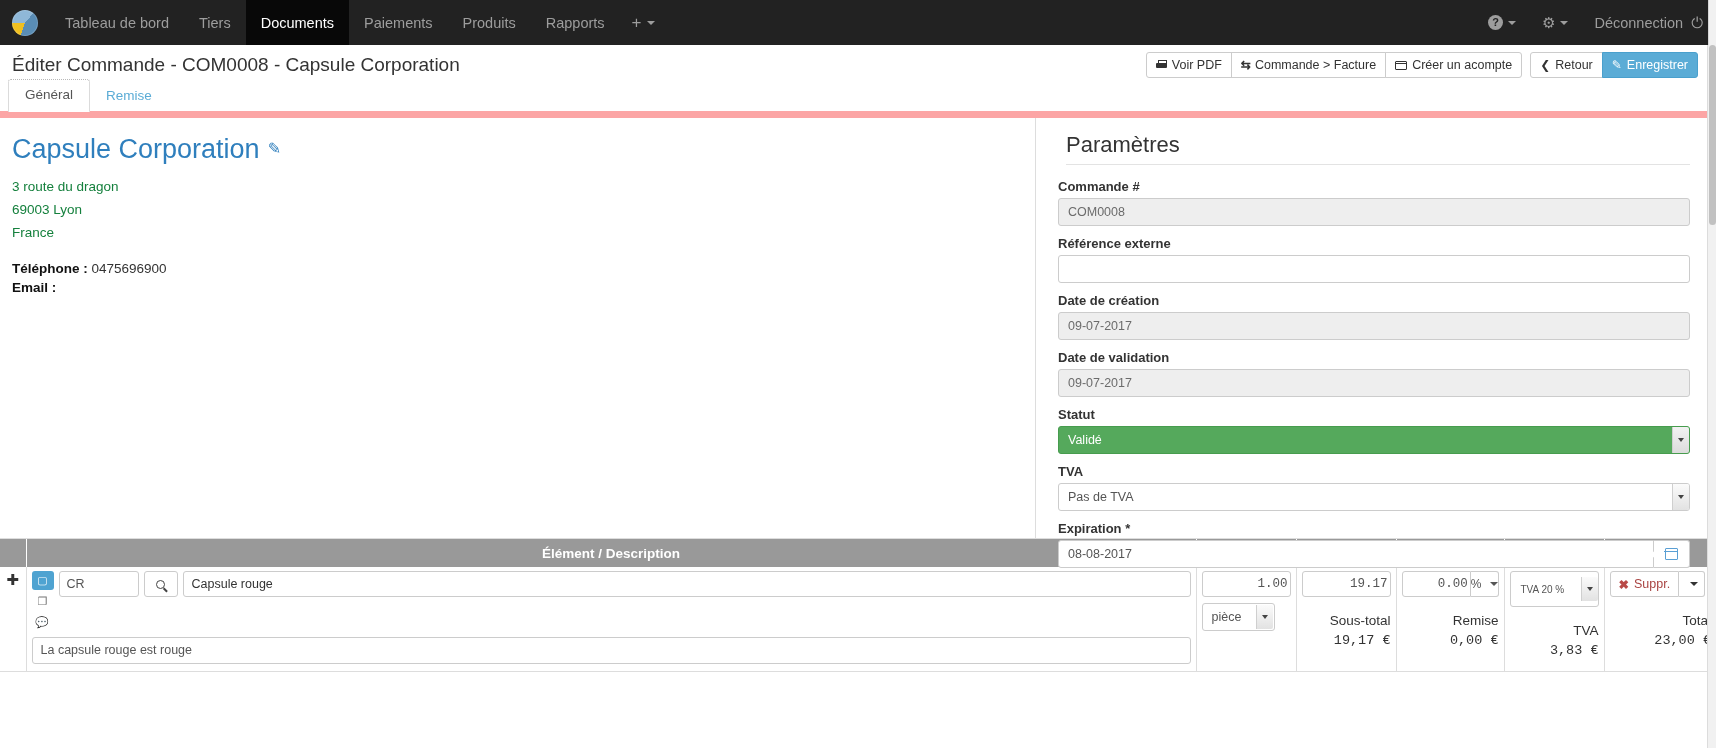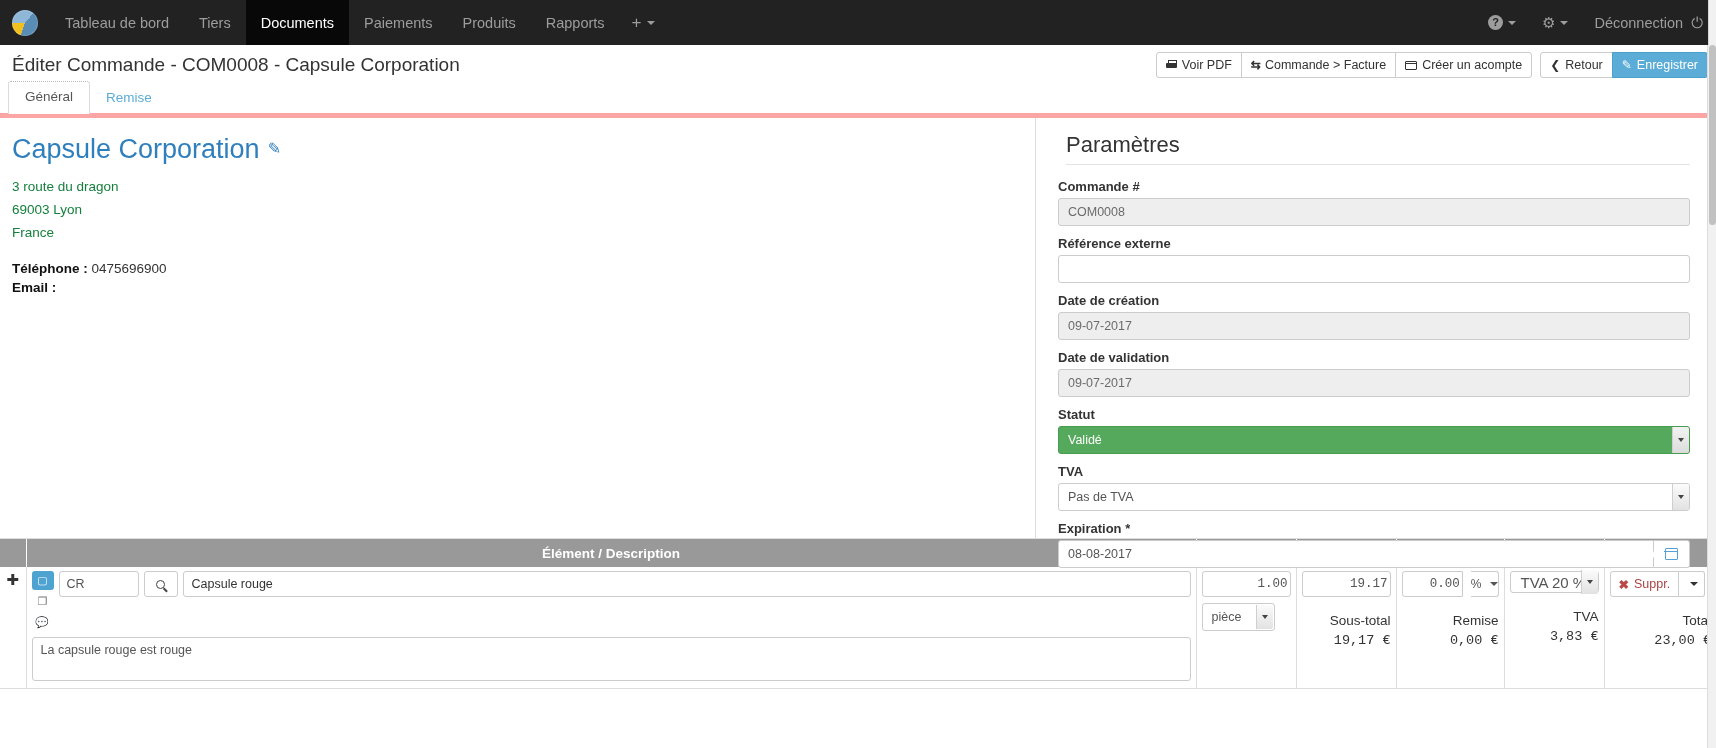--- a/index.html
+++ b/index.html
@@ -73,21 +73,21 @@
     display: flex; align-items: center;
     padding: 0 8px 0 12px;
     background: #fff;
   }
   .page-title {
     font-size: 19px;
     color: #333;
     font-weight: normal;
     white-space: nowrap;
   }
-  .toolbar { margin-left: auto; display: flex; align-items: center; }
+  .toolbar { margin-left: auto; display: flex; align-items: center; padding-right: 10px; }
   .btn-group { display: flex; }
   .btn {
     height: 26px;
     display: inline-flex; align-items: center;
     padding: 0 9px;
     font-size: 12.5px;
     color: #333;
     background: #fff;
     border: 1px solid #cccccc;
     cursor: pointer;
@@ -111,21 +111,21 @@
   .ic-print:before{content:"";position:absolute;left:2px;top:0;width:7px;height:3px;border:1px solid #333;border-bottom:none;}
   .ic-print:after{content:"";position:absolute;left:0;top:3px;width:11px;height:5px;background:#333;border-radius:1px;}
   .ic-swap { font-size:12px; font-weight:bold; letter-spacing:-1px;}
   .ic-card { width:12px;height:9px;border:1.5px solid #333;border-radius:1px;display:inline-block;position:relative;}
   .ic-card:before{content:"";position:absolute;left:0;top:1px;width:100%;height:1.5px;background:#333;}
   .ic-pencil { font-size: 11px; }
 
   
   .tabs {
     display: flex; align-items: flex-end;
-    border-bottom: 5px solid #fca5a5;
+    border-bottom: 7px solid #fca5a5;
     padding-left: 8px;
     height: 33px;
     background: #fff;
   }
   .tab {
     padding: 6px 16px 6px 16px;
     font-size: 13.5px;
     color: #5bacd6;
     cursor: pointer;
     line-height: 1.4;
@@ -271,42 +271,42 @@
     background:#fff; display:flex; align-items:center; justify-content:center; cursor:pointer;
   }
   .ic-search { display:inline-block; width:9px;height:9px;border:1.6px solid #444;border-radius:50%;position:relative;}
   .ic-search:after{content:"";position:absolute;right:-4px;bottom:-3px;width:5px;height:1.6px;background:#444;transform:rotate(45deg);}
   .desc-input {
     flex: 1 1 auto; height: 26px; border:1px solid #cccccc; border-radius:3px;
     padding: 0 8px; font-size:12.5px; color:#333; font-family:"Liberation Sans",sans-serif;
     font-weight: normal; min-width: 0;
   }
   .desc-area {
-    margin-top: 5px; width: 100%; height: 44px;
+    margin-top: 5px; width: 100%; height: 27px;
     border:1px solid #cccccc; border-radius:3px;
     padding: 5px 8px; font-size:12.5px; color:#555;
     font-family:"Liberation Sans",sans-serif; resize: none; overflow:hidden;
   }
   .num-ctl {
     width: 100%; height: 26px; border:1px solid #cccccc; border-radius:3px;
     padding: 0 2px; font-size:12.5px; color:#555; text-align:right;
     font-family:"Liberation Mono", monospace;
   }
   .cell-pad { padding: 4px 5px; }
-  .remise-group { display:flex; gap:8px; }
+  .remise-group { display:flex; gap:0; }
   .remise-group .num-ctl { border-radius: 3px 0 0 3px; }
   .pct-btn {
     width: 38px; height:26px; border:1px solid #cccccc; border-left:none; border-radius:0 3px 3px 0;
     background:#fff; display:flex; align-items:center; justify-content:center; gap:3px;
     font-size:12px; color:#555; cursor:pointer;
   }
   .tva-select {
-    width: 100%; height:22px; border:1px solid #cccccc; border-radius:3px;
+    width: 100%; height:36px; border:1px solid #cccccc; border-radius:3px;
     background:#fff; display:flex; align-items:center; position:relative;
-    font-size:15px; color:#555; padding-left:10px;
+    font-size:10px; color:#555; padding-left:10px;
   }
   .tva-select .select-arrow { top:0; bottom:0; right:0; height:24px; margin:auto 0; }
   .del-group { display:flex; }
   .btn-del {
     height:26px; border:1px solid #cccccc; border-radius:3px 0 0 3px; background:#fff;
     color:#a94442; font-size:12.5px; padding:0 8px; display:flex; align-items:center; gap:5px;
     cursor:pointer; white-space:nowrap;
   }
   .btn-del .x { color:#b94a48; font-weight:bold; }
   .btn-del-caret {

